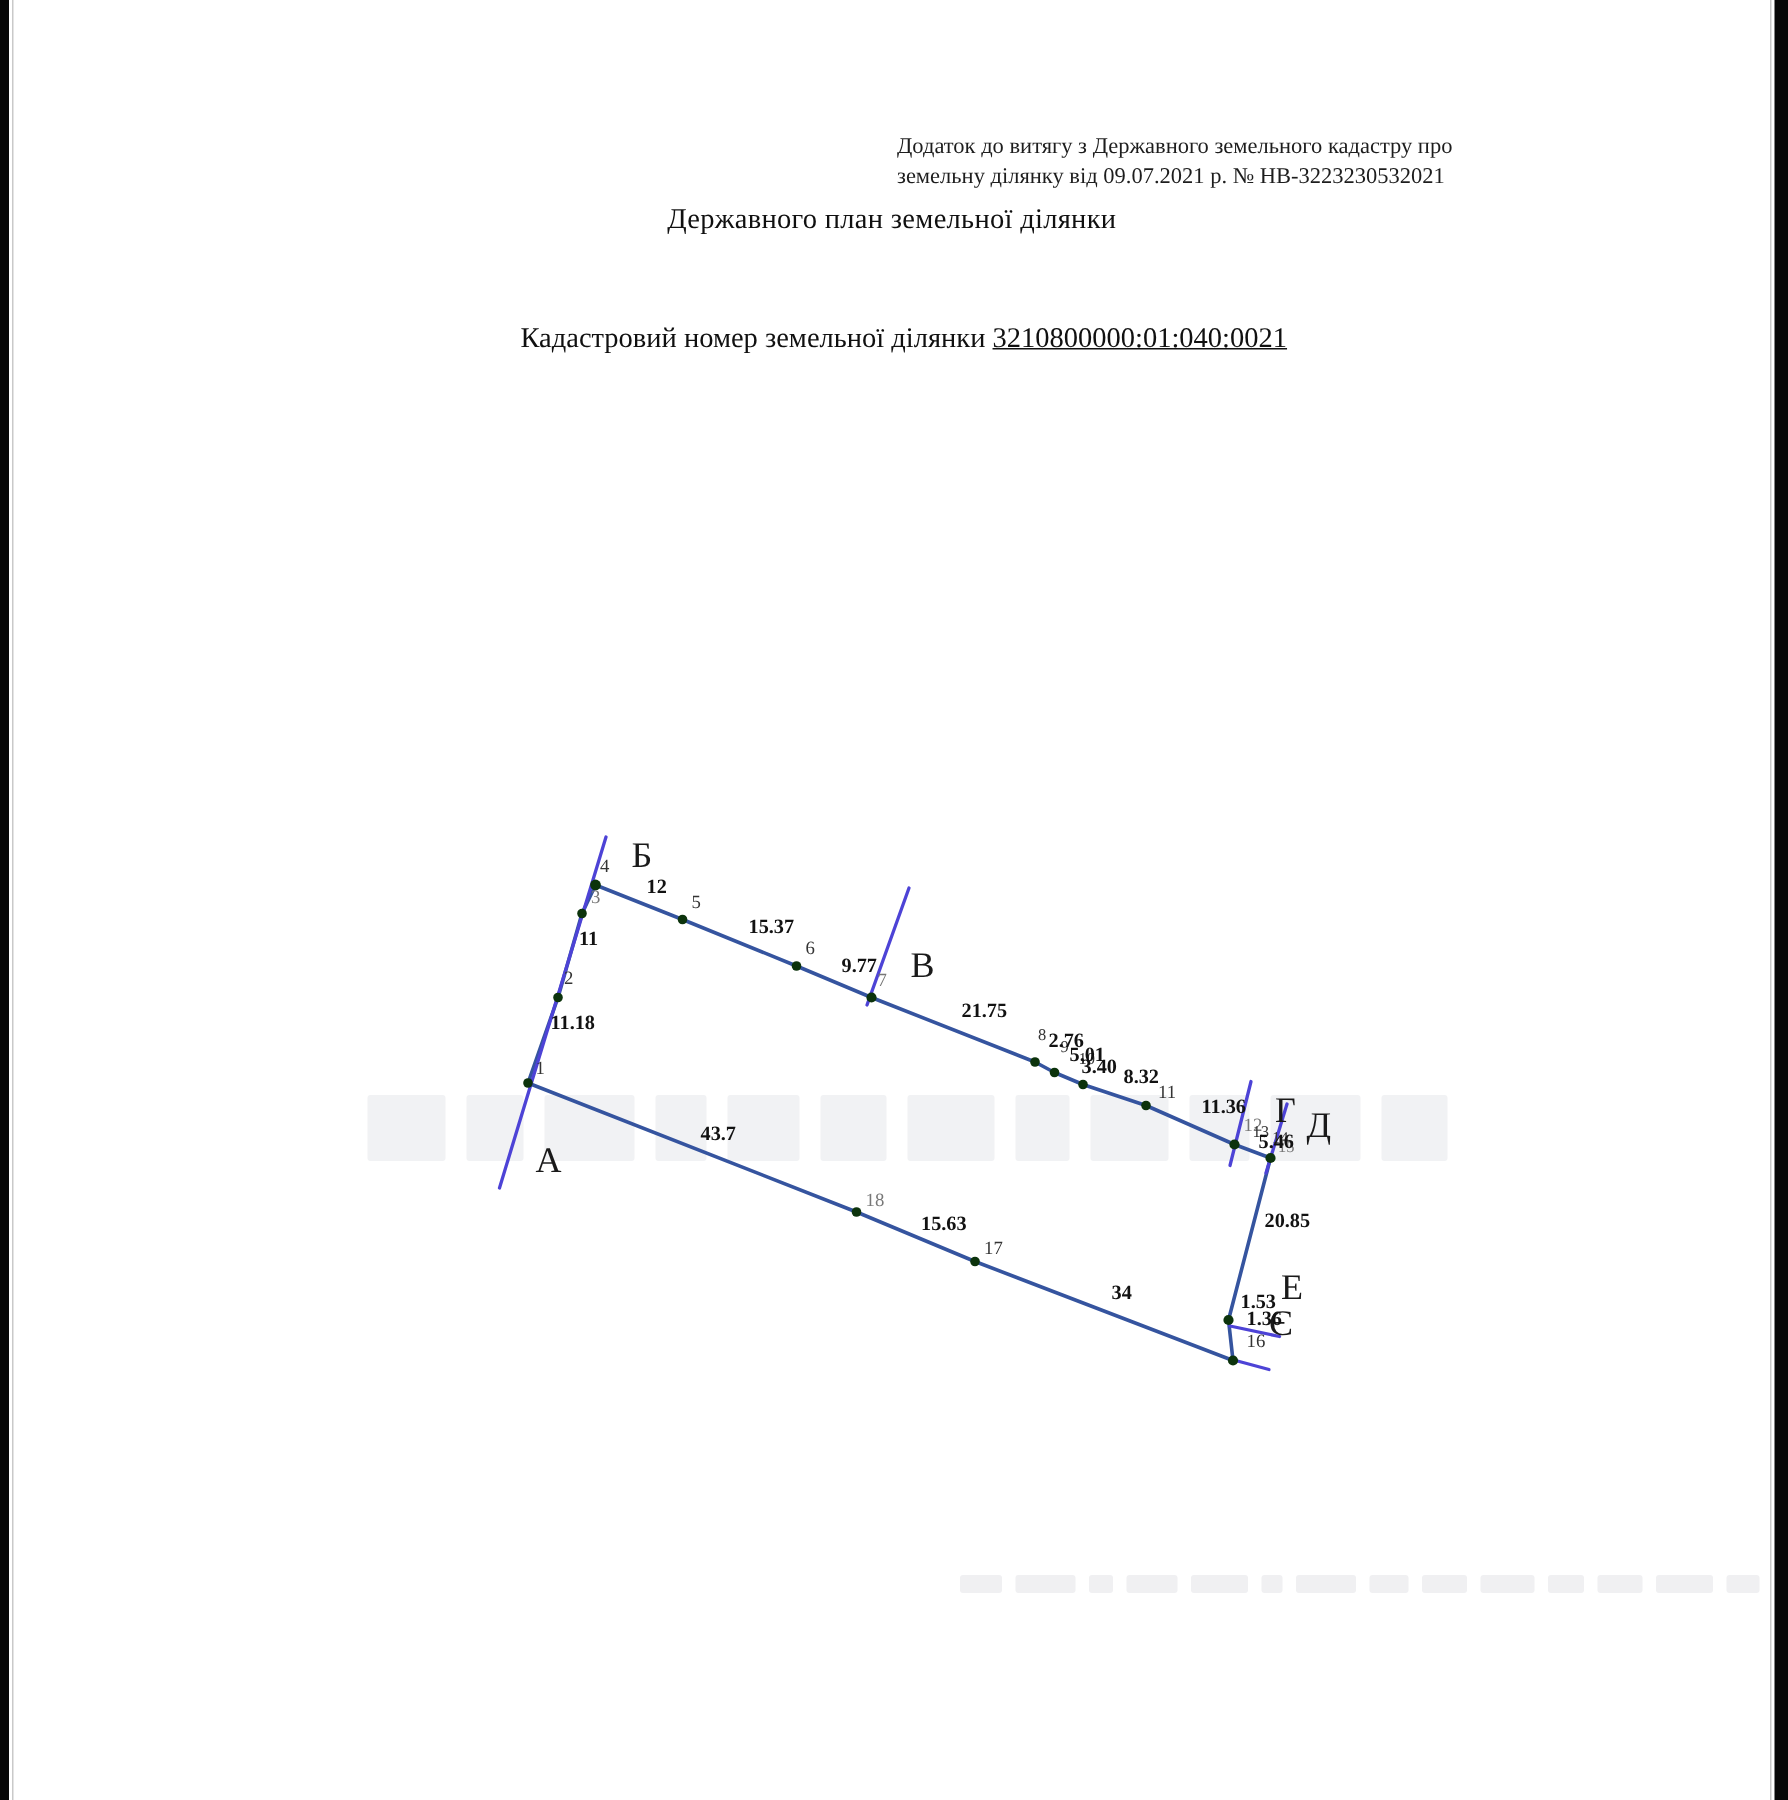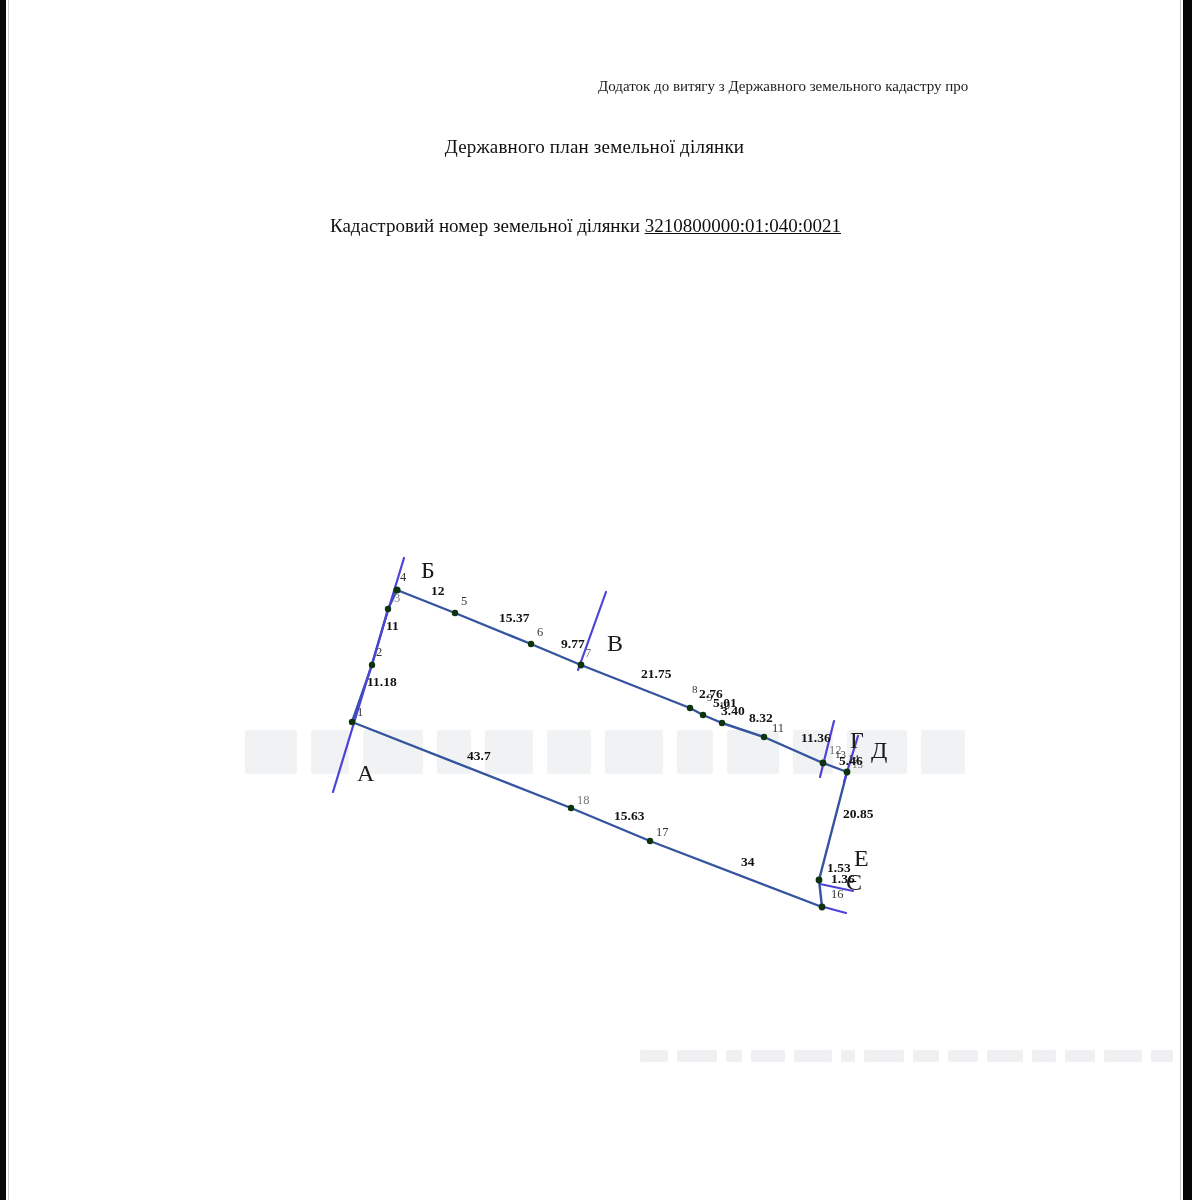--- a/index.html
+++ b/index.html
@@ -5,25 +5,25 @@
   html,body{margin:0;padding:0;background:#ffffff;}
   body{width:1192px;height:1200px;position:relative;overflow:hidden;
        font-family:"Liberation Serif", serif;color:#111;}
   .edgebar{position:absolute;top:0;bottom:0;background:#070707;}
   .edgebar.left{left:0;width:6px;}
   .edgebar.right{right:0;width:9px;}
   .pageline{position:absolute;top:0;bottom:0;width:1px;background:#c9c9c9;}
   .pageline.left{left:8px;}
   .pageline.right{left:1180px;}
 
-  .annex-note{position:absolute;left:598px;top:76px;width:400px;
+  .annex-note{position:absolute;left:598px;top:88px;width:400px;
               font-size:15px;line-height:20px;color:#1d1d1d;}
   .doc-title{position:absolute;left:9px;top:136px;width:1171px;text-align:center;
              font-size:19px;letter-spacing:.2px;color:#101010;}
-  .cad-line{position:absolute;left:0;top:215px;width:1171px;text-align:center;
+  .cad-line{position:absolute;left:17px;top:215px;width:1171px;text-align:center;
             font-size:19px;color:#101010;}
   .cad-num{text-decoration:underline;}
 
   
   .wm{position:absolute;display:flex;align-items:center;}
   .wm-1{left:245px;top:730px;width:712px;height:44px;gap:14px;}
   .wm-2{left:640px;top:1050px;width:540px;height:12px;gap:9px;}
   .wm i{display:block;background:#f1f2f4;height:100%;border-radius:2px;flex:0 0 auto;}
   .wm-2 i{background:#f0f0f2;}
 
@@ -72,20 +72,21 @@
     <i style="width:30px"></i>
   <i style="width:36px"></i>
     <i style="width:24px"></i>
     <i style="width:30px"></i>
   <i style="width:38px"></i>
     <i style="width:22px"></i>
 </div>
 
 <div class="annex-note">
   <div>Додаток до витягу з Державного земельного кадастру про</div>
+  <div>земельну ділянку від 09.07.2021 р. № НВ-3223230532021</div>
 </div>
 
 <div class="doc-title">Державного план земельної ділянки</div>
 <div class="cad-line">
   <span>Кадастровий номер земельної ділянки</span>
   <span> </span>
   <span class="cad-num">3210800000:01:040:0021</span>
 </div>
 
 <svg width="1192" height="1200" viewBox="0 0 1192 1200">

